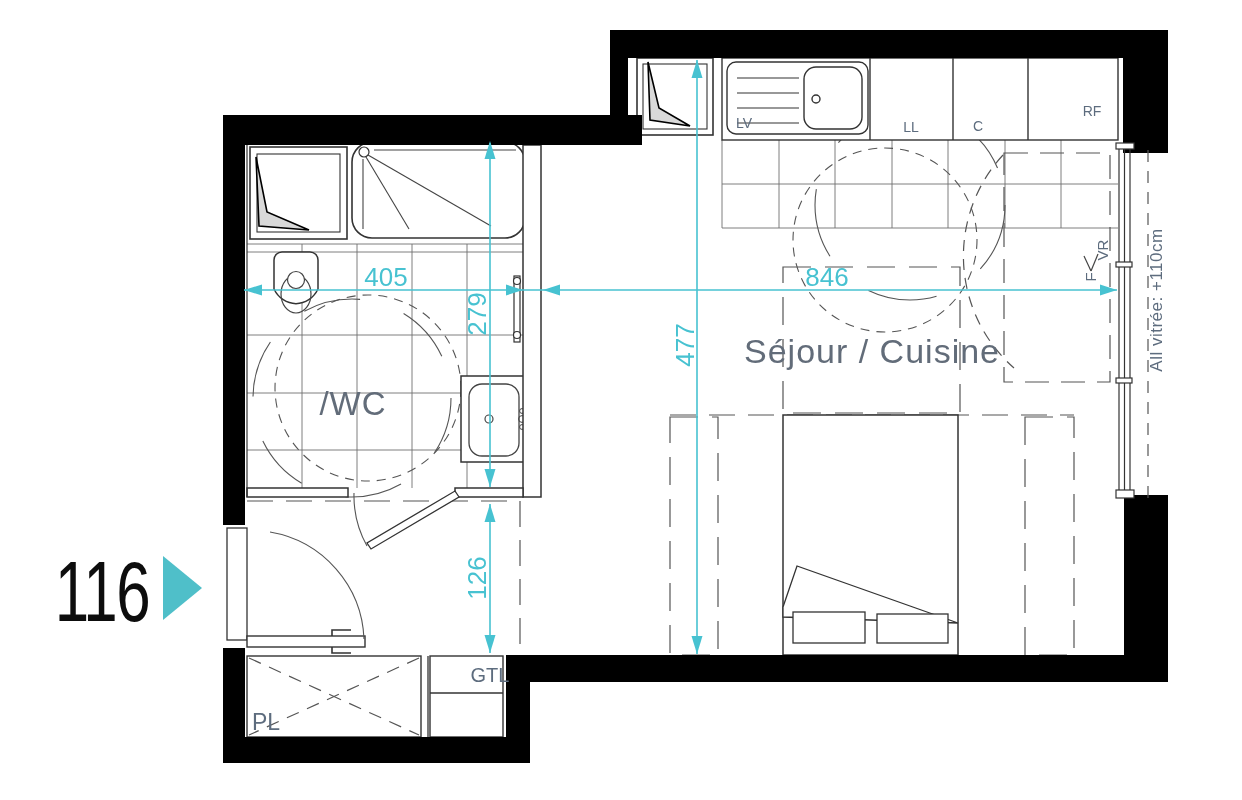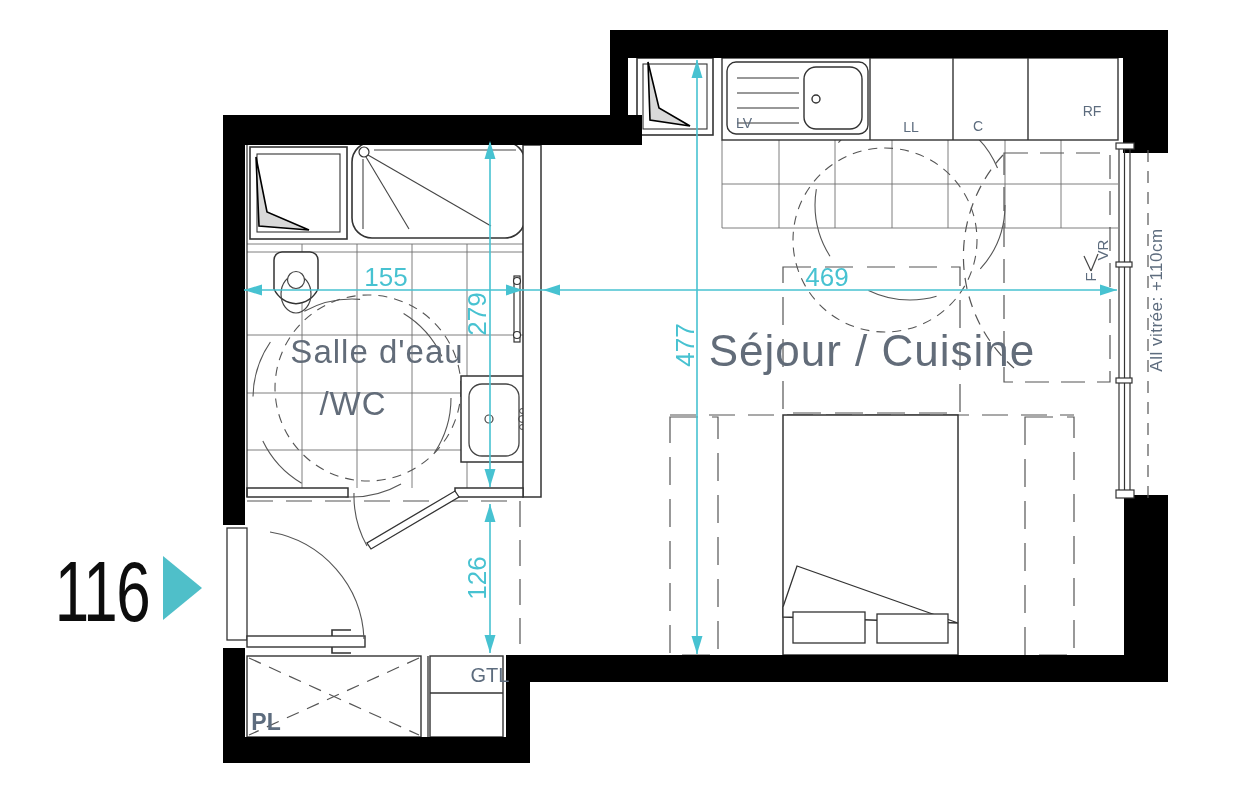--- a/index.html
+++ b/index.html
@@ -13,27 +13,27 @@
   .plan svg{position:absolute;left:0;top:0;}
   .lbl{
     position:absolute;
     transform:translate(-50%,-50%);
     white-space:nowrap;
     z-index:5;
     line-height:1;
   }
   .rot{transform:translate(-50%,-50%) rotate(-90deg);}
   .room-label{font-size:33px;color:var(--room);letter-spacing:1px;}
-  .sejour-label{font-size:44px;color:var(--room);letter-spacing:1px;}
+  .sejour-label{font-size:34px;color:var(--room);letter-spacing:1px;}
   .dim-label{font-size:26px;color:var(--dim);}
   .small-label{font-size:14px;color:var(--label);}
   .tiny-label{font-size:15px;color:var(--label);}
   .note-label{font-size:17px;color:var(--label);letter-spacing:0.5px;}
   .gtl-label{font-size:20px;color:var(--label);}
-  .pl-label{font-size:23px;color:var(--label);font-weight:bold;}
+  .pl-label{font-size:23px;color:var(--label);}
   .unit-number{
     font-size:86px;color:var(--unit);
     transform:translate(-50%,-50%) scaleX(0.72);
     letter-spacing:-2px;
   }
 </style>
 </head>
 <body>
 
 <div class="plan">
@@ -223,26 +223,25 @@
       <line x1="490" y1="504" x2="490" y2="653"></line>
       <polygon points="490,504 484.5,522 495.5,522" stroke="none"></polygon>
       <polygon points="490,653 484.5,635 495.5,635" stroke="none"></polygon>
     </g>
 
     <polygon points="163,556 202,588 163,620" fill="var(--accent)"></polygon>
   </svg>
 
   <span class="lbl unit-number" style="left:102px;top:591px">116</span>
 
-  <span class="lbl room-label" style="left:377px;top:351px">Salle d'eau</span>
   <span class="lbl room-label" style="left:353px;top:403px">/WC</span>
   <span class="lbl sejour-label" style="left:872px;top:351px">Séjour / Cuisine</span>
 
-  <span class="lbl dim-label" style="left:386px;top:277px">155</span>
-  <span class="lbl dim-label" style="left:827px;top:277px">469</span>
+  <span class="lbl dim-label" style="left:386px;top:277px">405</span>
+  <span class="lbl dim-label" style="left:827px;top:277px">846</span>
   <span class="lbl dim-label rot" style="left:685px;top:345px">477</span>
   <span class="lbl dim-label rot" style="left:477px;top:314px">279</span>
   <span class="lbl dim-label rot" style="left:477px;top:578px">126</span>
 
   <span class="lbl small-label" style="left:744px;top:123px">LV</span>
   <span class="lbl small-label" style="left:911px;top:127px">LL</span>
   <span class="lbl small-label" style="left:978px;top:126px">C</span>
   <span class="lbl small-label" style="left:1092px;top:111px">RF</span>
 
   <span class="lbl tiny-label rot" style="left:1090px;top:277px">F</span>

